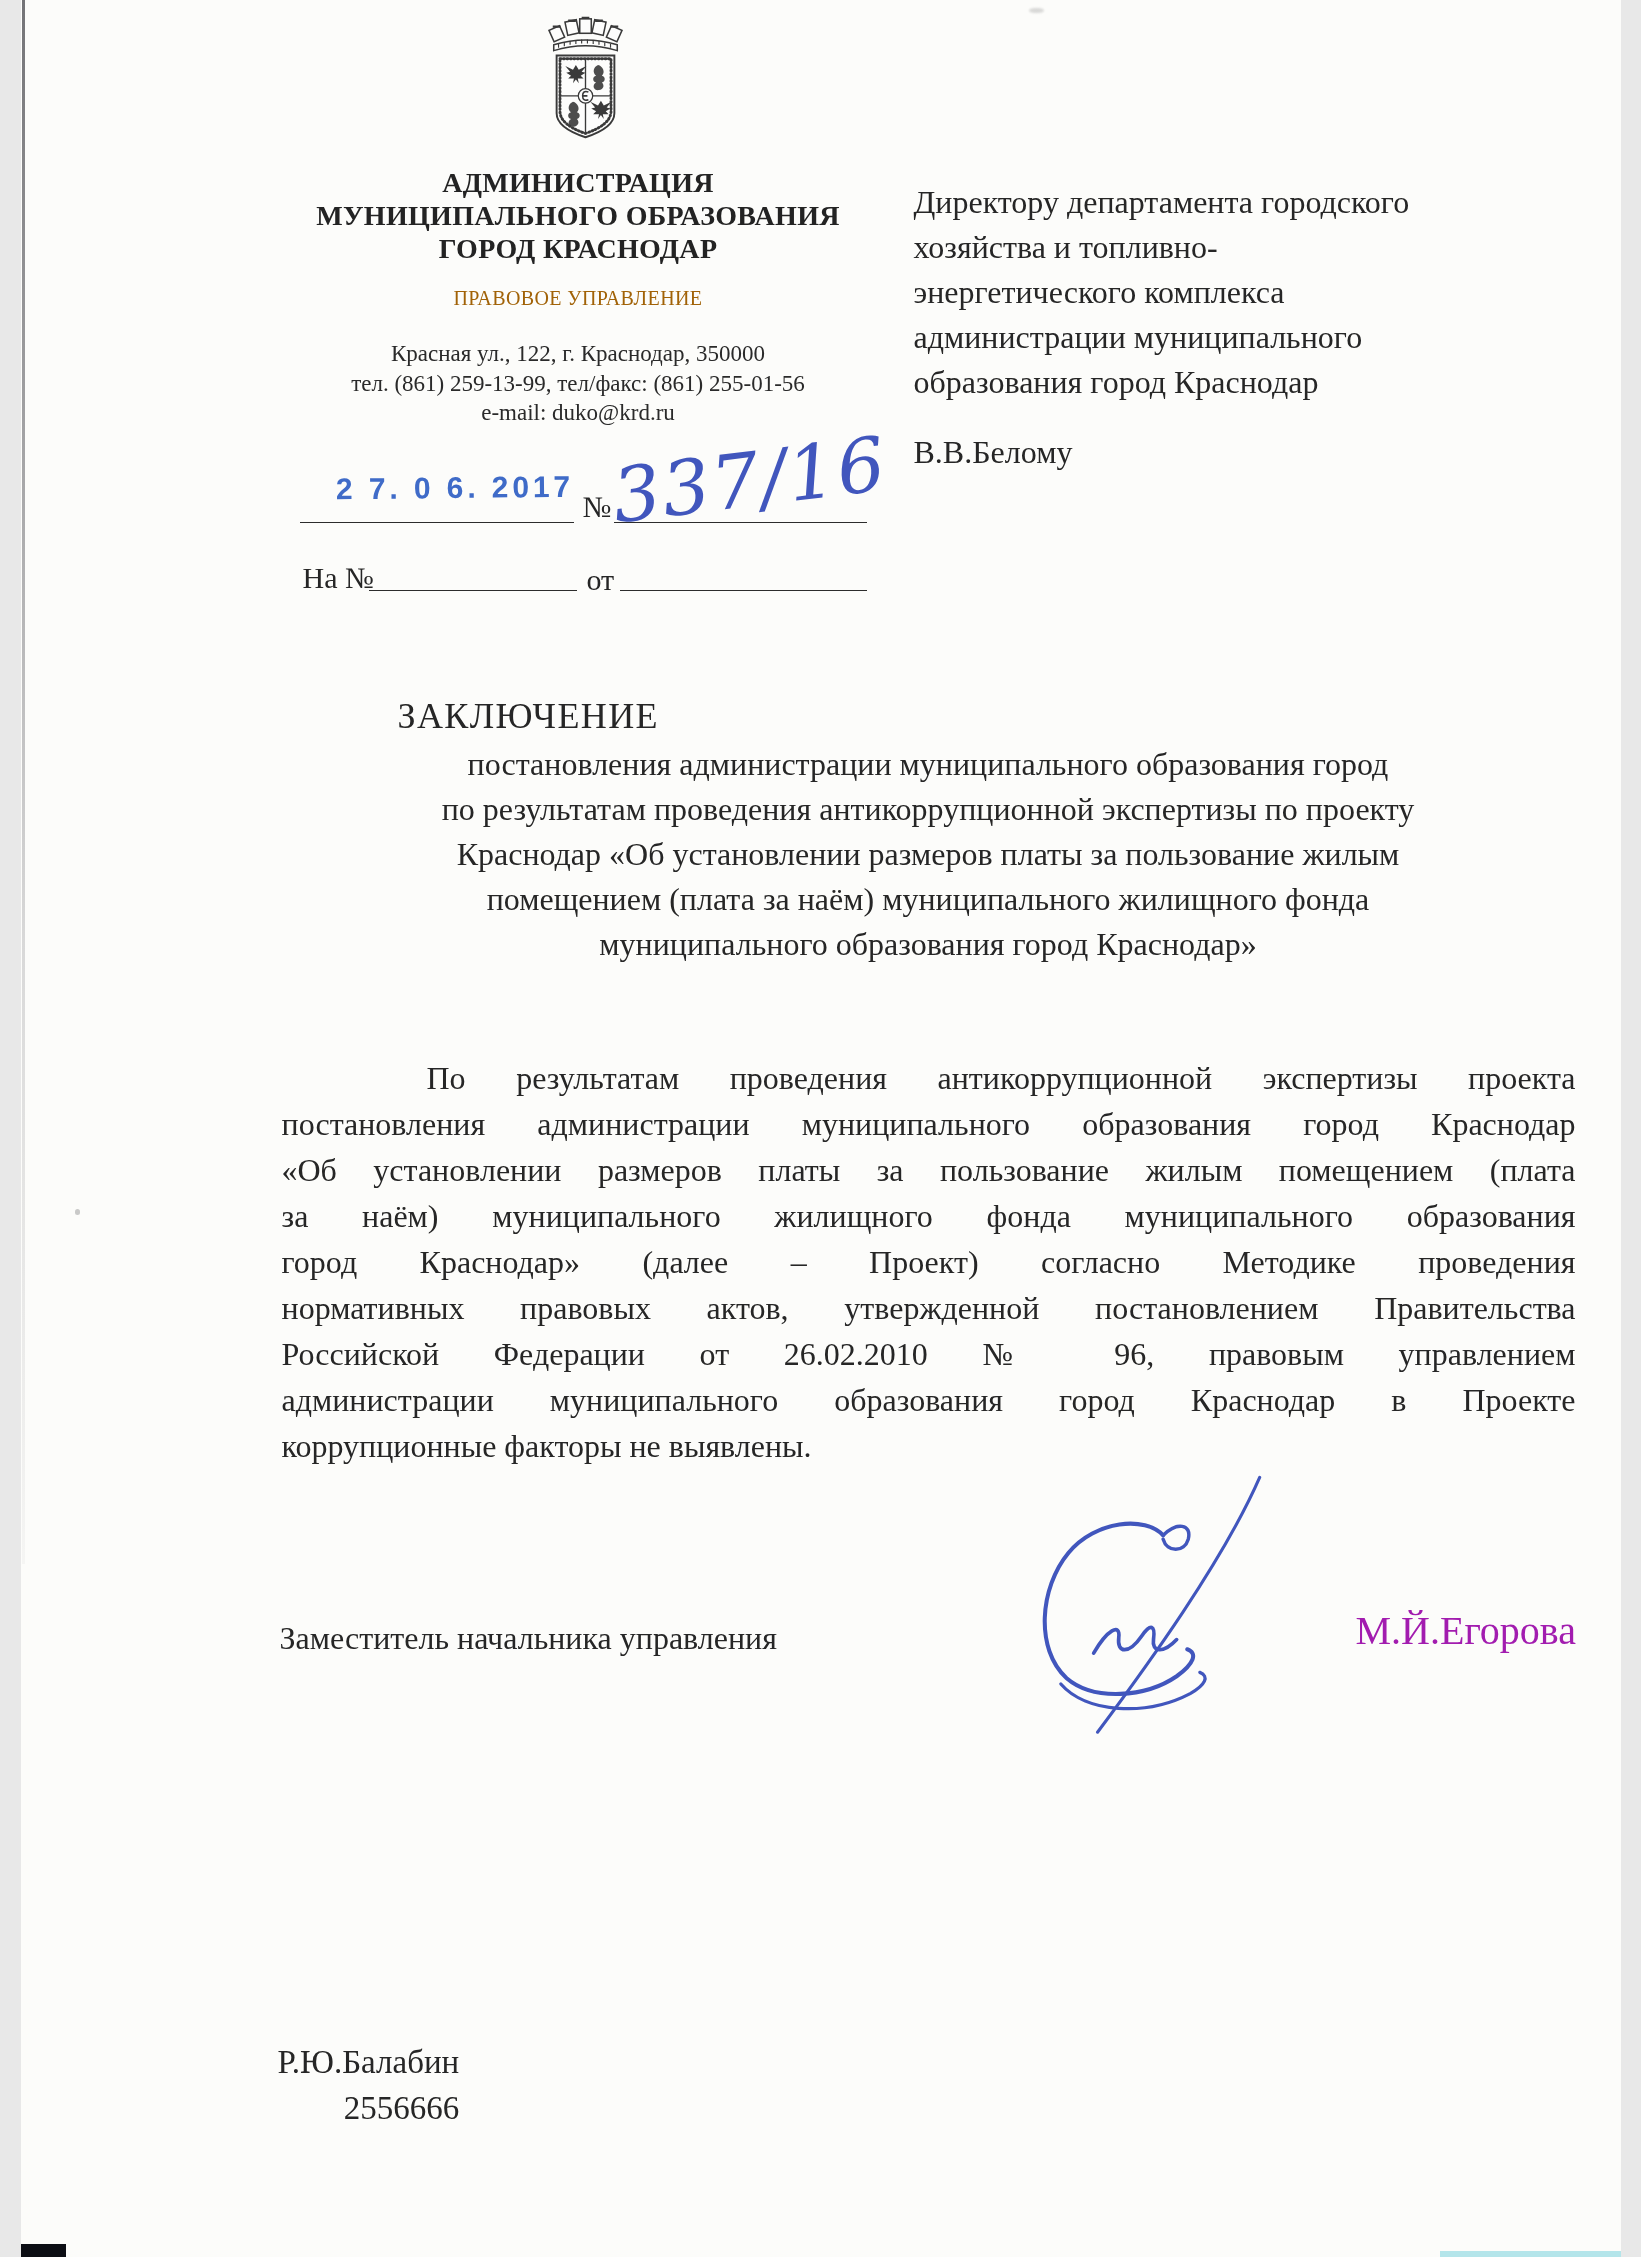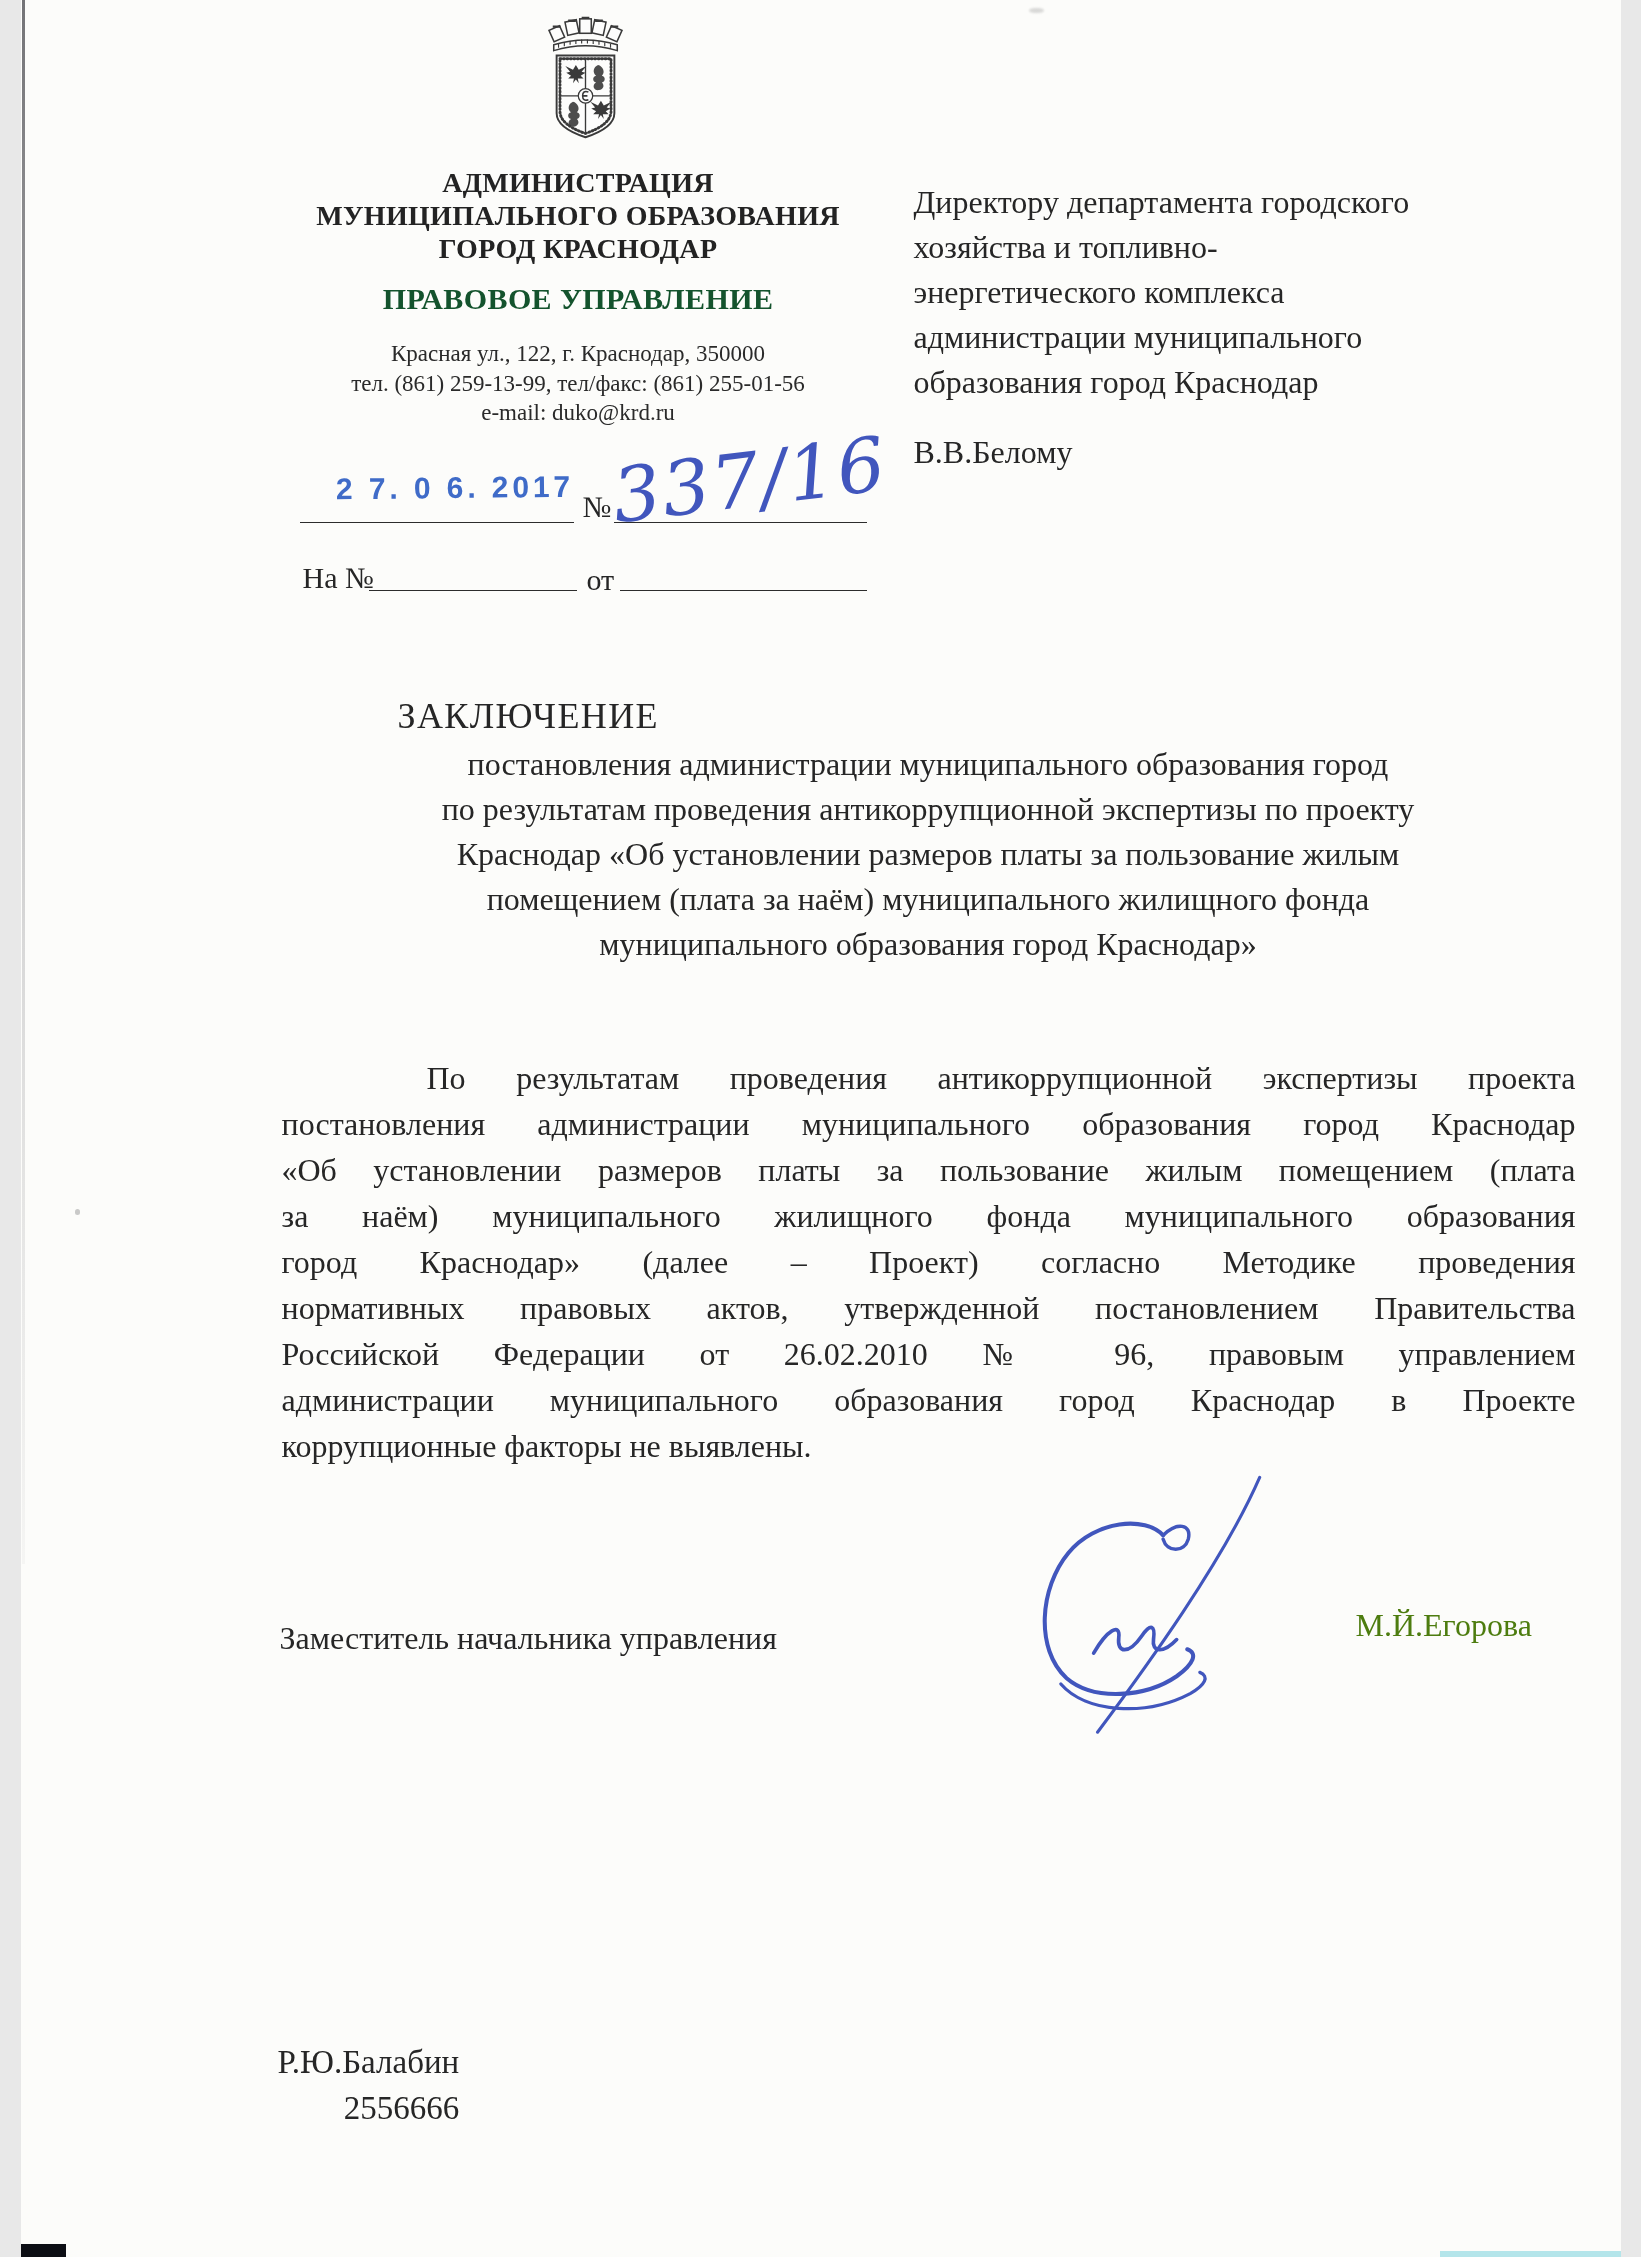--- a/index.html
+++ b/index.html
@@ -8,21 +8,21 @@
     background:#fcfcfa; overflow:hidden; color:#1f1f1f;
     font-family:"Liberation Serif", serif;
   }
   .abs { position:absolute; }
 
   
   .letterhead {
     left:268px; top:166px; width:579px; text-align:center;
   }
   .org-line { font-weight:bold; font-size:28px; line-height:33px; letter-spacing:0.3px; color:#232323; }
-  .dept-line { font-weight:bold; font-size:30px; line-height:35px; margin-top:16.4px; letter-spacing:0.4px; color:#14532d; }
+  .dept-line { font-weight:normal; font-size:20px; line-height:35px; margin-top:16.4px; letter-spacing:0.4px; color:#a16207; }
   .addr { margin-top:23px; font-size:23px; line-height:29.4px; color:#2a2a2a; }
 
   
   .recipient { left:893px; top:180px; width:599px; font-size:32px; line-height:45px; color:#262626; }
   .recipient-name { margin-top:25px; }
 
   
   .date-stamp {
     left:315px; top:471px; font-family:"Liberation Sans", sans-serif;
     font-weight:bold; font-size:30px; letter-spacing:3.9px; color:#3f6bc8;
@@ -41,21 +41,21 @@
   .subtitle { left:328px; top:742px; width:1159px; text-align:center; font-size:32px; line-height:45px; color:#262626; }
 
   
   .body-block { left:261px; top:1060px; width:1294px; font-size:32px; color:#262626; }
   .body-line { text-align:justify; text-align-last:justify; height:46px; white-space:nowrap; }
   .body-line.first { text-indent:145px; }
   .body-line.last { text-align-last:left; }
 
   
   .signer-position { left:259px; top:1620px; font-size:32px; color:#262626; white-space:nowrap; }
-  .signer-name { left:1335px; top:1607px; font-size:32px; color:#4d7c0f; white-space:nowrap; }
+  .signer-name { left:1335px; top:1607px; font-size:40px; color:#a21caf; white-space:nowrap; }
   .signature-svg { left:980px; top:1460px; }
 
   
   .executor { left:257px; top:2039px; font-size:33px; line-height:46px; color:#262626;text-align:right; }
 
   
   .edge-line { left:1.9px; top:0; width:2.9px; height:1564px;
     background:linear-gradient(to bottom, rgba(70,70,75,0.75), rgba(110,110,115,0.25) 60%, rgba(120,120,125,0.05)); }
   .corner-bar { left:0; top:2244px; width:45px; height:13.5px; background:#0c0e14; }
   .cyan-strip { left:1419px; top:2251px; width:222px; height:6.8px; background:rgba(120,210,220,0.55); }

